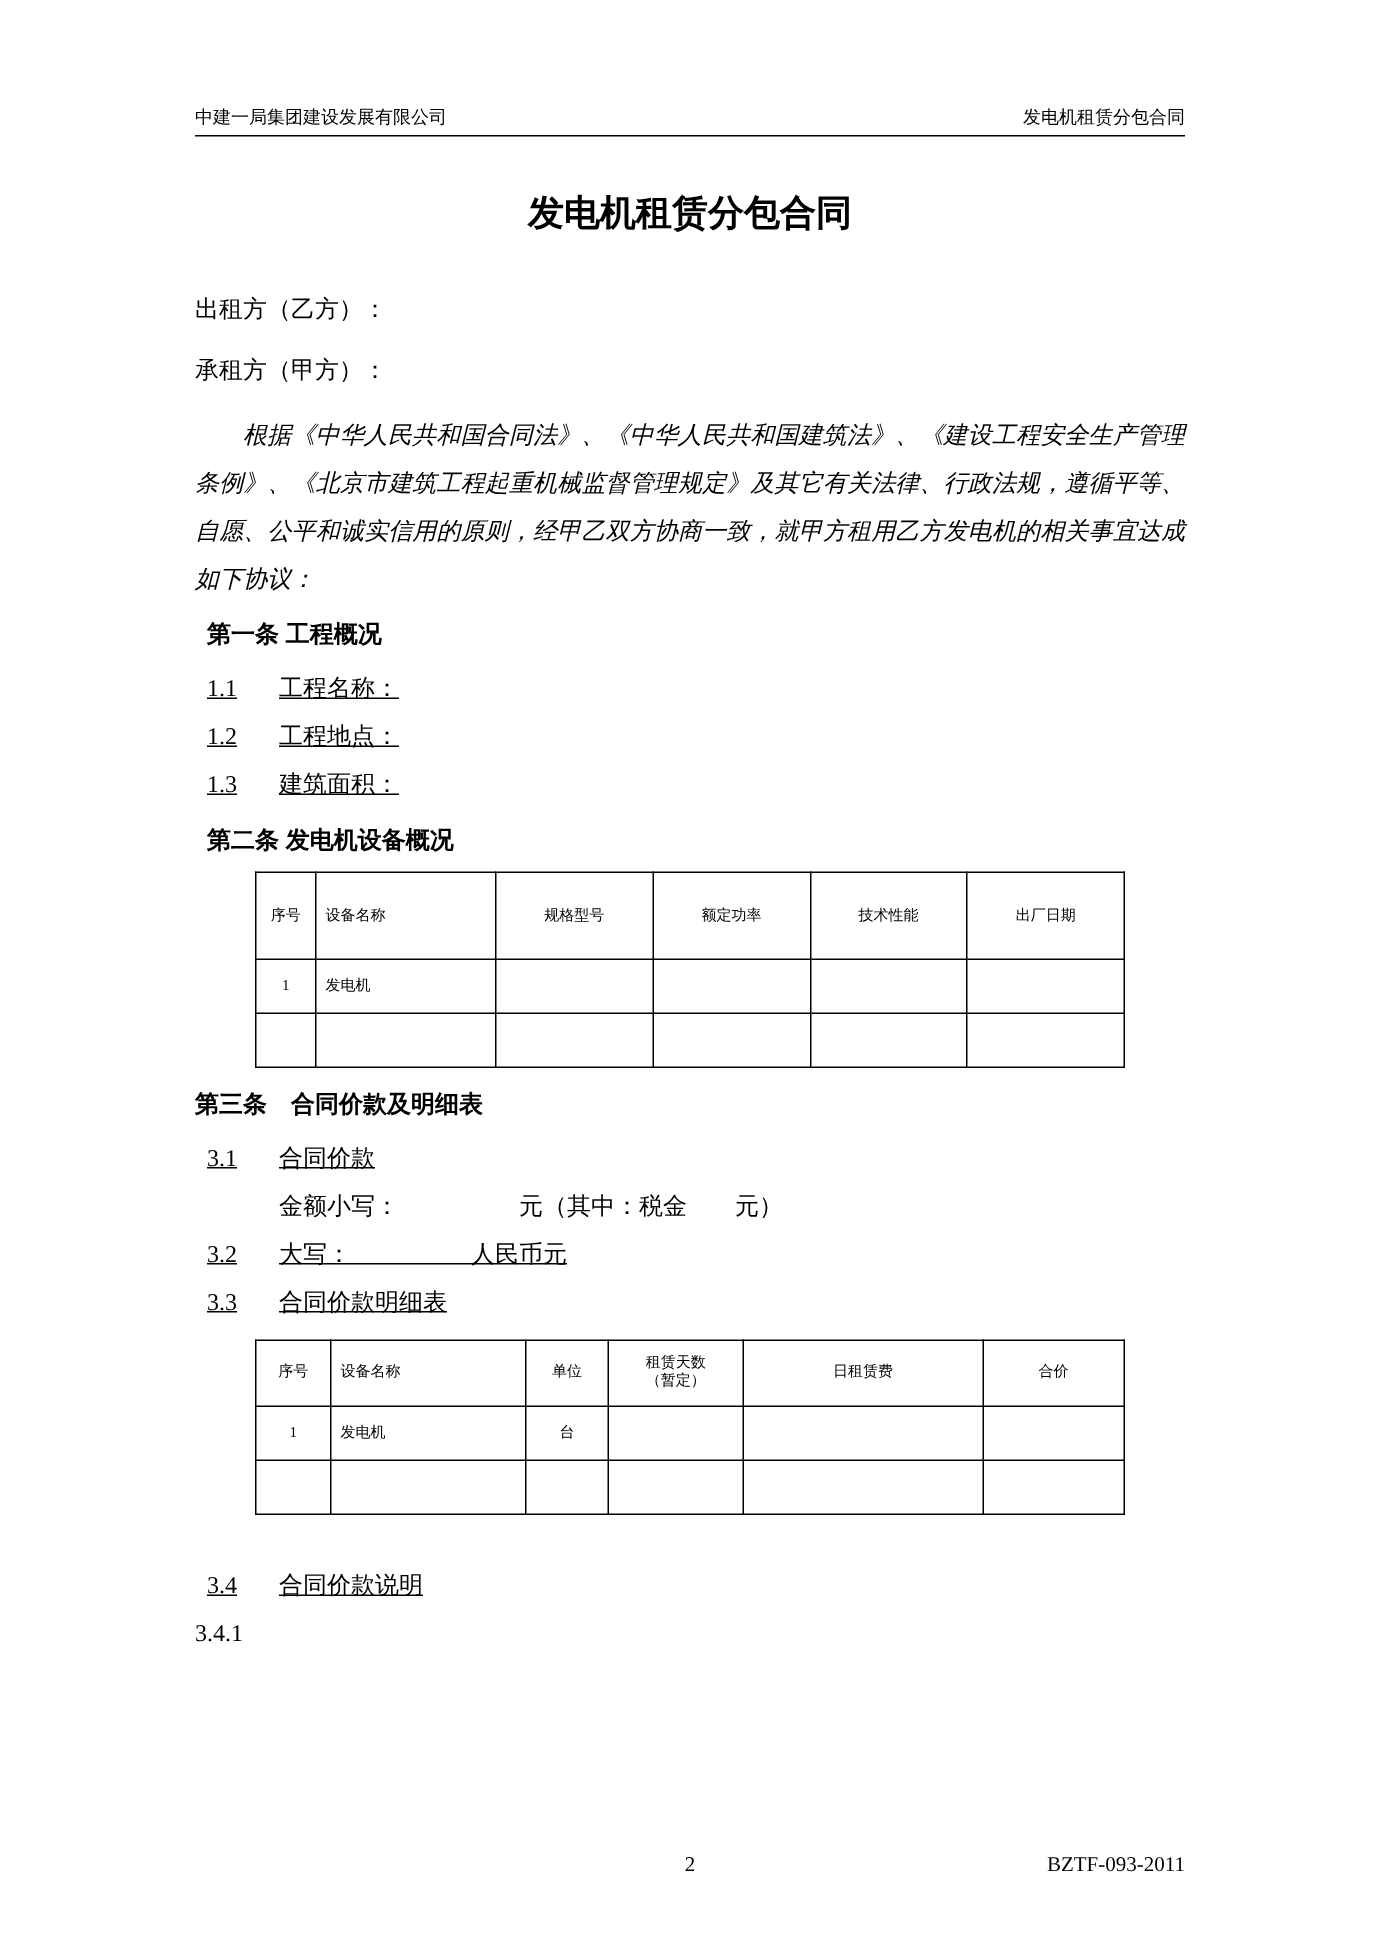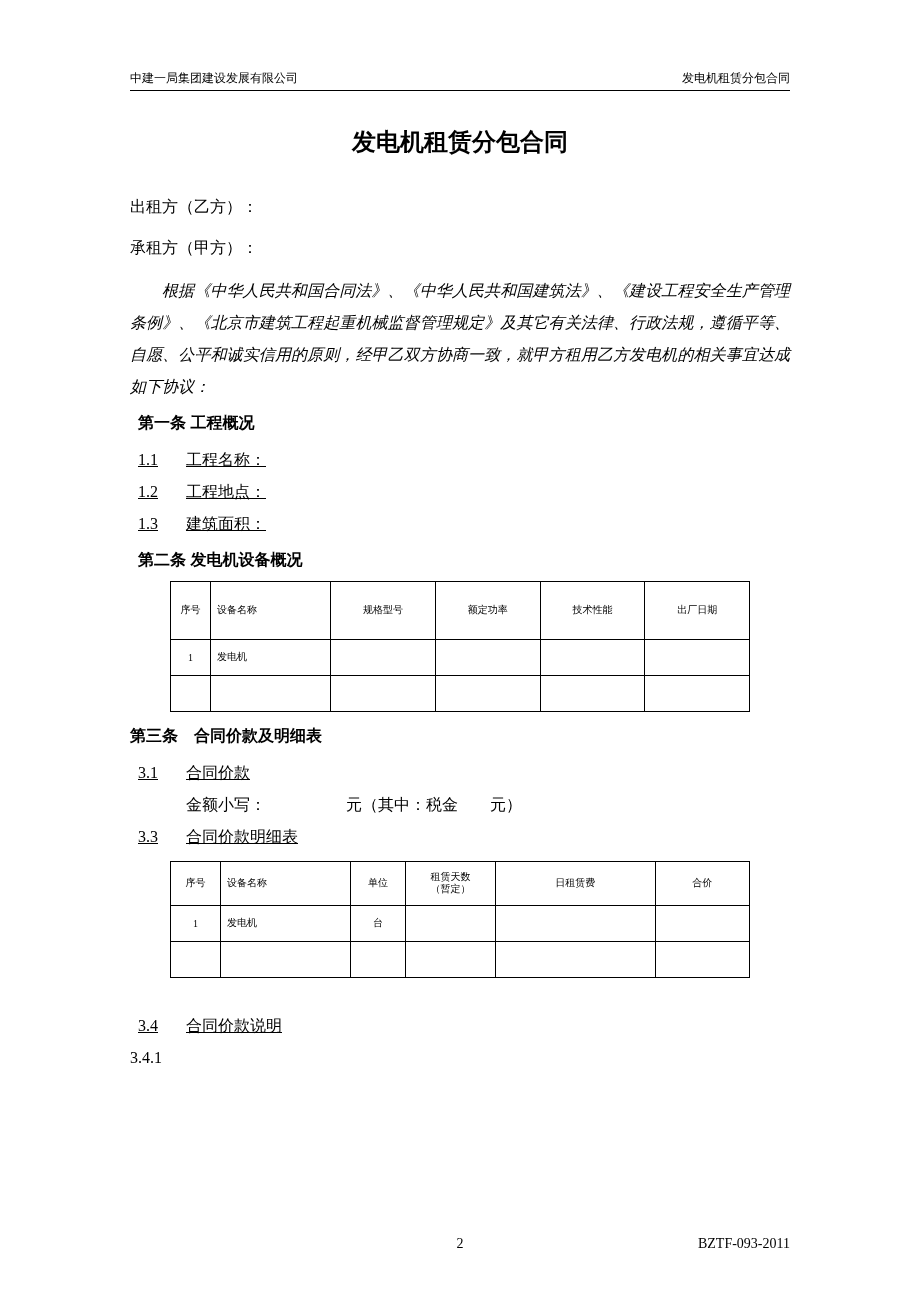--- a/index.html
+++ b/index.html
@@ -165,20 +165,24 @@
   </tbody>
     </table>
 
   <div class="section-heading-nl">第三条　合同价款及明细表</div>
   <div class="numbered">
     <span class="num">3.1</span>
     <span>合同价款</span>
   </div>
   <div class="indent-sub">金额小写：　　　　　元（其中：税金　　元）</div>
   <div class="numbered">
+    <span class="num">3.2</span>
+    <span>大写：　　　　　人民币元</span>
+  </div>
+  <div class="numbered">
     <span class="num">3.3</span>
     <span>合同价款明细表</span>
   </div>
 
   <table class="t2">
     <tbody>
         <tr>
       <th>序号</th>
       <th class="hcell">设备名称</th>
       <th>单位</th>

